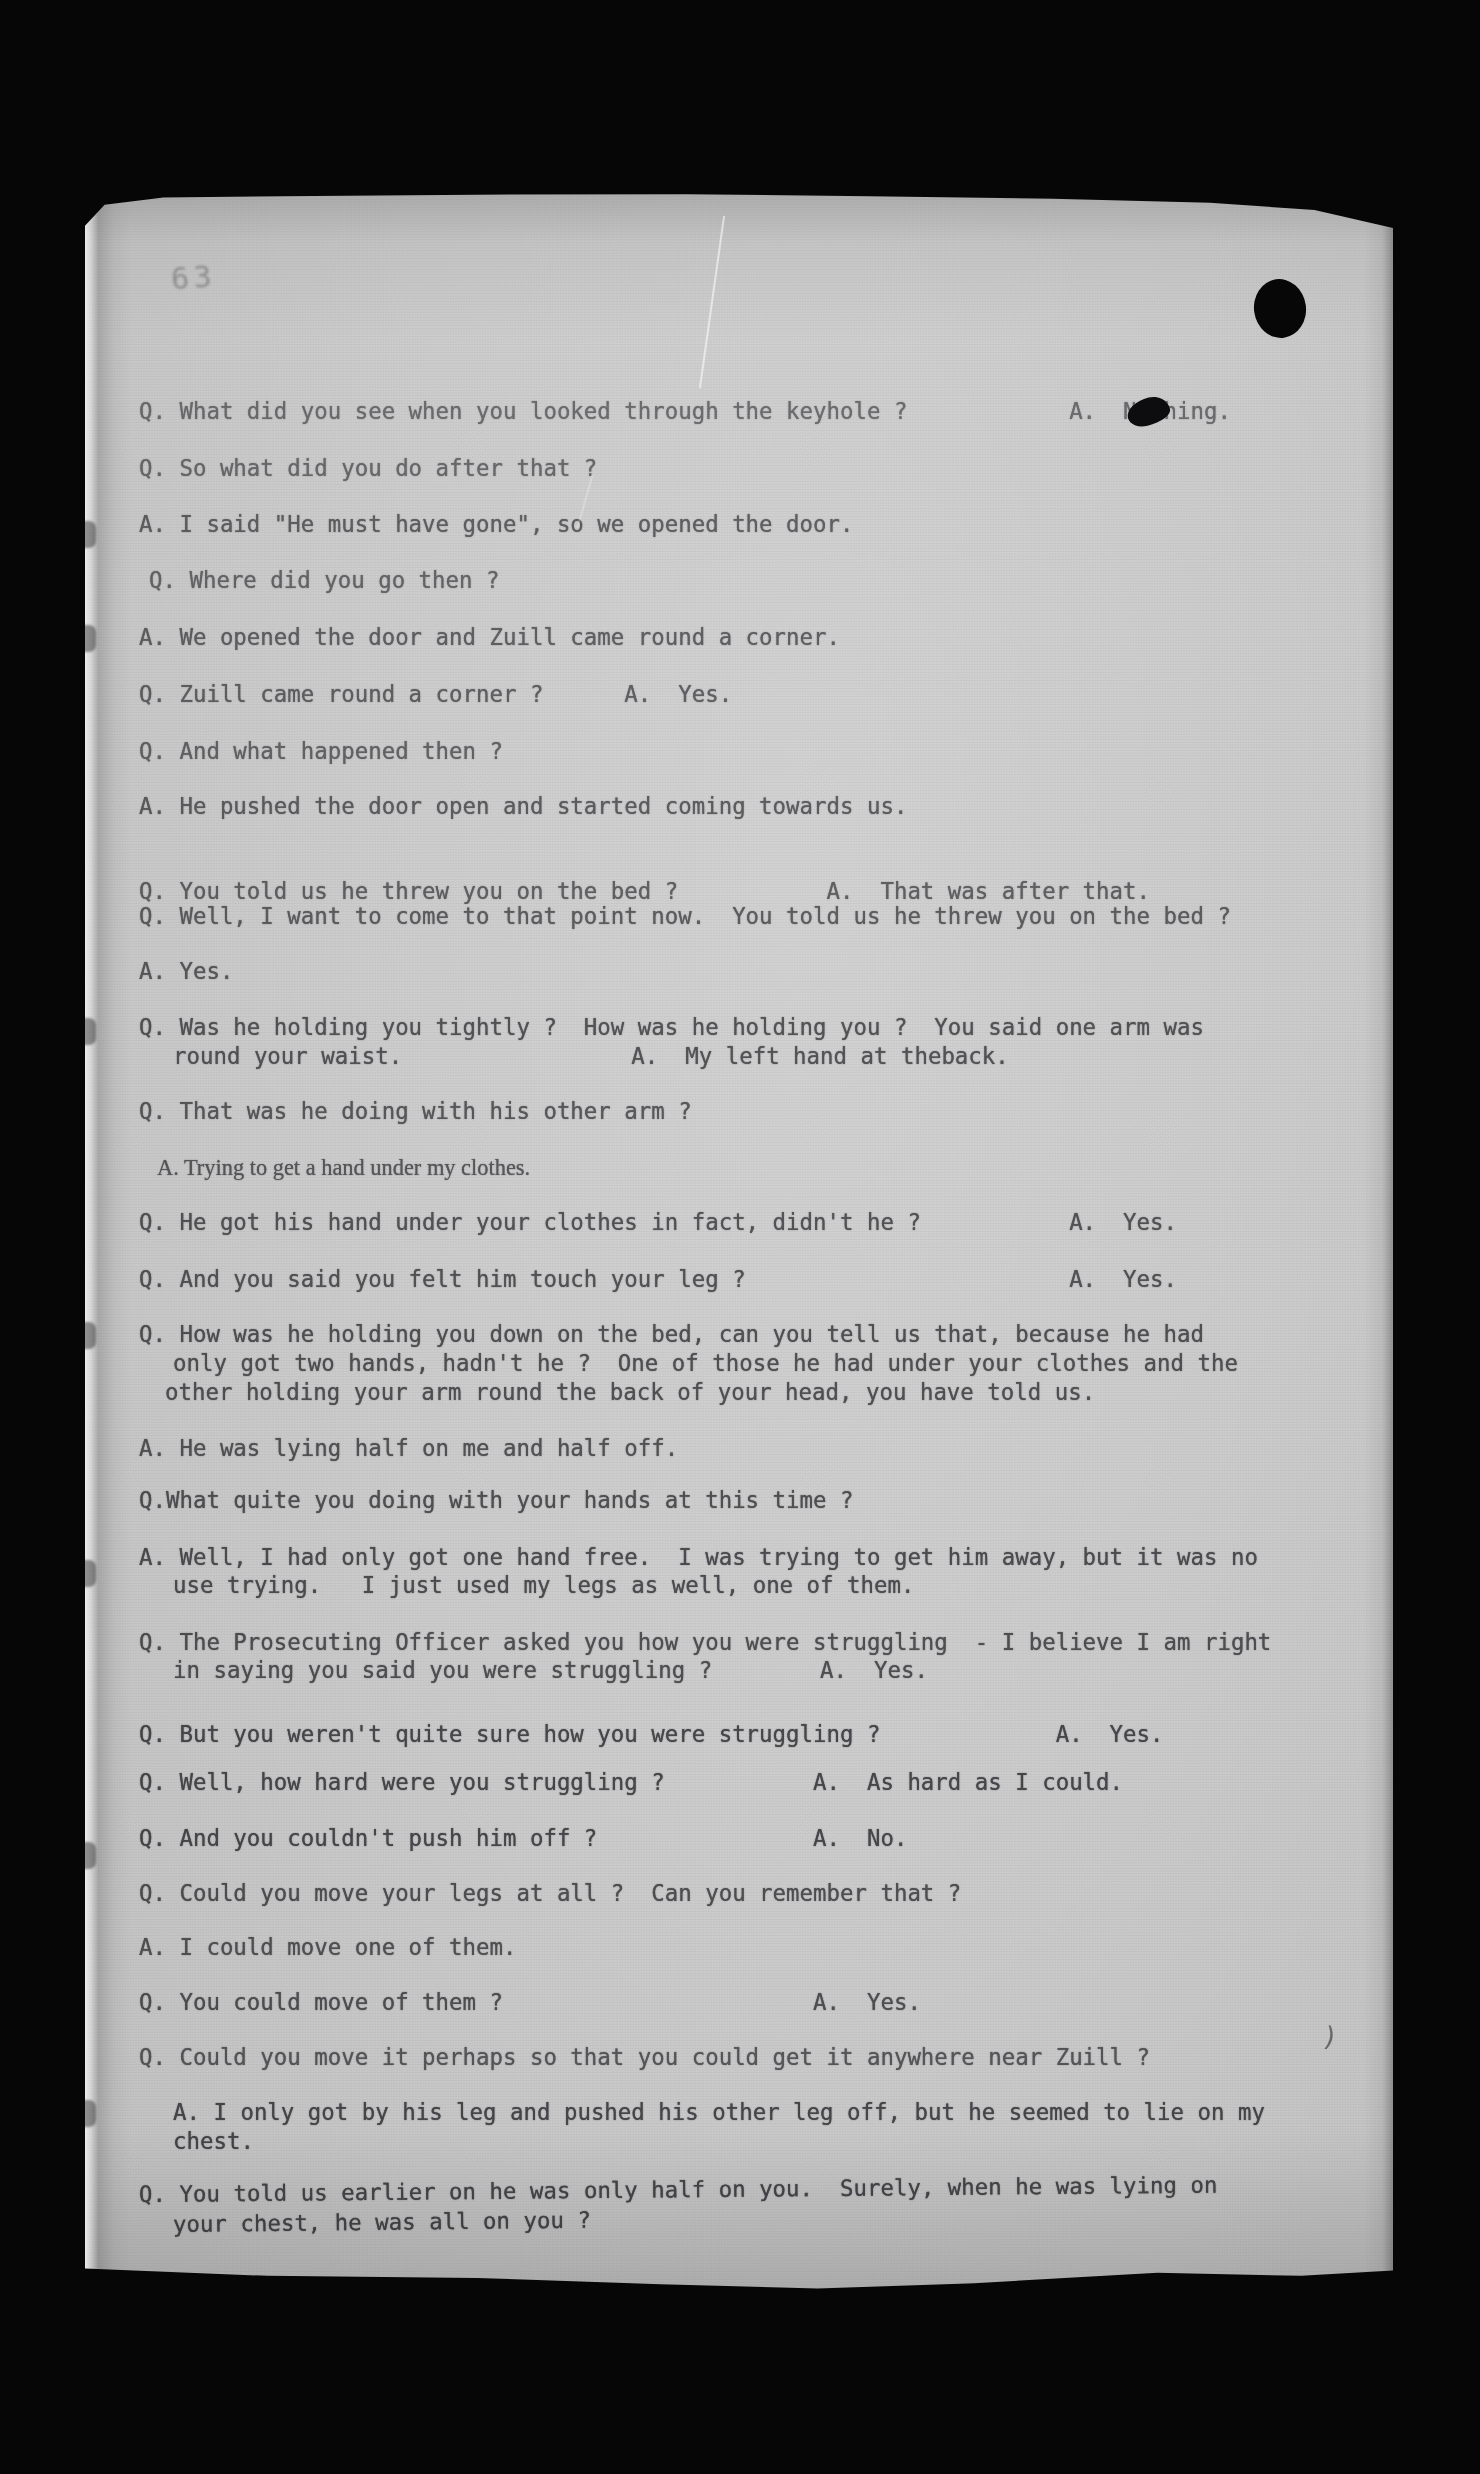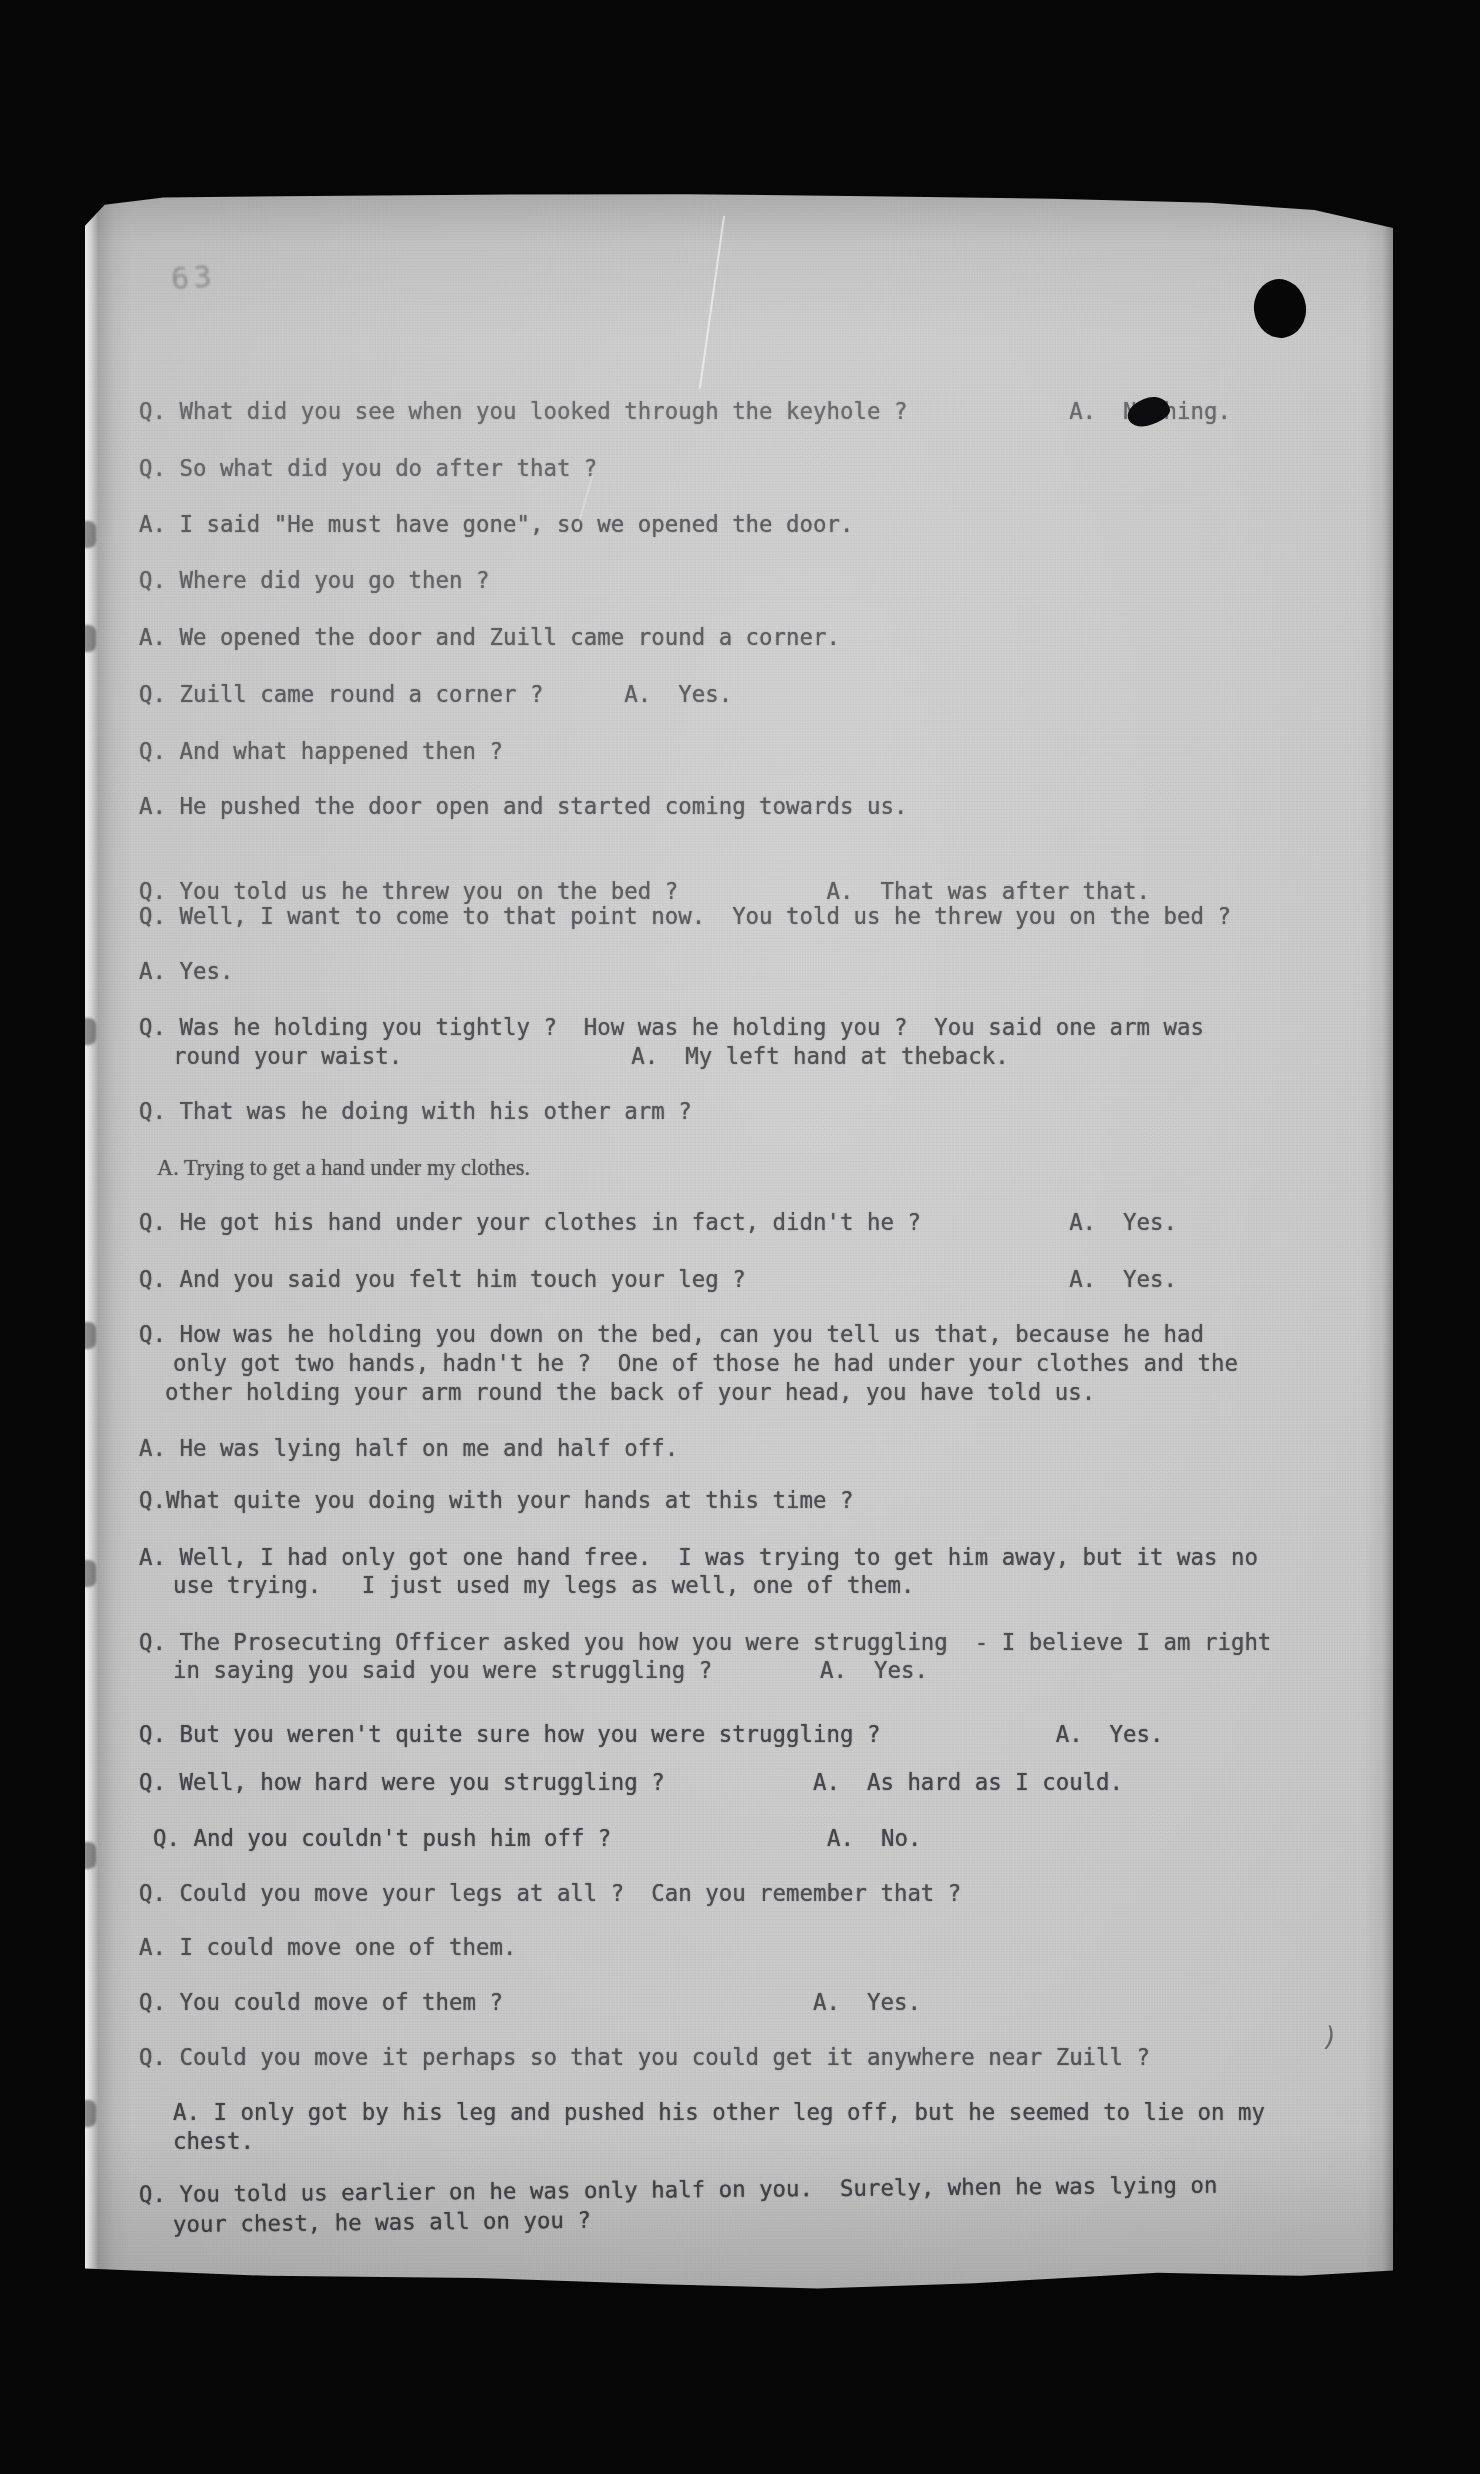--- a/index.html
+++ b/index.html
@@ -38,21 +38,21 @@
 </head>
 <body>
 
 <div class="stage">
   <div class="paper">
     <div class="page-mark">63</div>
     <div id="lines">
         <div class="tline" style="left: 54px; top: 208px; opacity: 0.62;">Q. What did you see when you looked through the keyhole ?            A.  Nothing.</div>
         <div class="tline" style="left: 54px; top: 265px; opacity: 0.64;">Q. So what did you do after that ?</div>
         <div class="tline" style="left: 54px; top: 321px; opacity: 0.7;">A. I said "He must have gone", so we opened the door.</div>
-        <div class="tline" style="left: 54px; top: 377px; opacity: 0.66;">Q. Where did you go then ?</div>
+        <div class="tline" style="left: 64px; top: 377px; opacity: 0.66;">Q. Where did you go then ?</div>
         <div class="tline" style="left: 54px; top: 434px; opacity: 0.7;">A. We opened the door and Zuill came round a corner.</div>
         <div class="tline" style="left: 54px; top: 491px; opacity: 0.7;">Q. Zuill came round a corner ?      A.  Yes.</div>
         <div class="tline" style="left: 54px; top: 548px; opacity: 0.68;">Q. And what happened then ?</div>
         <div class="tline" style="left: 54px; top: 603px; opacity: 0.72;">A. He pushed the door open and started coming towards us.</div>
         <div class="tline" style="left: 54px; top: 656px; opacity: 0.7; margin-top: 32px;">Q. You told us he threw you on the bed ?           A.  That was after that.</div>
         <div class="tline" style="left: 54px; top: 713px; opacity: 0.72;">Q. Well, I want to come to that point now.  You told us he threw you on the bed ?</div>
         <div class="tline" style="left: 54px; top: 768px; opacity: 0.75;">A. Yes.</div>
         <div class="tline" style="left: 54px; top: 824px; opacity: 0.78;">Q. Was he holding you tightly ?  How was he holding you ?  You said one arm was</div>
         <div class="tline" style="left: 88px; top: 853px; opacity: 0.78;">round your waist.                 A.  My left hand at theback.</div>
         <div class="tline" style="left: 54px; top: 908px; opacity: 0.75;">Q. That was he doing with his other arm ?</div>
@@ -63,21 +63,21 @@
         <div class="tline" style="left: 88px; top: 1160px; opacity: 0.8;">only got two hands, hadn't he ?  One of those he had under your clothes and the</div>
         <div class="tline" style="left: 80px; top: 1189px; opacity: 0.8;">other holding your arm round the back of your head, you have told us.</div>
         <div class="tline" style="left: 54px; top: 1245px; opacity: 0.78;">A. He was lying half on me and half off.</div>
         <div class="tline" style="left: 54px; top: 1297px; opacity: 0.8;">Q.What quite you doing with your hands at this time ?</div>
         <div class="tline" style="left: 54px; top: 1354px; opacity: 0.82;">A. Well, I had only got one hand free.  I was trying to get him away, but it was no</div>
         <div class="tline" style="left: 88px; top: 1382px; opacity: 0.82;">use trying.   I just used my legs as well, one of them.</div>
         <div class="tline" style="left: 54px; top: 1439px; opacity: 0.8;">Q. The Prosecuting Officer asked you how you were struggling  - I believe I am right</div>
         <div class="tline" style="left: 88px; top: 1467px; opacity: 0.8;">in saying you said you were struggling ?        A.  Yes.</div>
         <div class="tline" style="left: 54px; top: 1491px; opacity: 0.85; margin-top: 40px;">Q. But you weren't quite sure how you were struggling ?             A.  Yes.</div>
         <div class="tline" style="left: 54px; top: 1579px; opacity: 0.85;">Q. Well, how hard were you struggling ?           A.  As hard as I could.</div>
-        <div class="tline" style="left: 54px; top: 1635px; opacity: 0.85; margin-left: 14px;">Q. And you couldn't push him off ?                A.  No.</div>
+        <div class="tline" style="left: 54px; top: 1635px; opacity: 0.85;">Q. And you couldn't push him off ?                A.  No.</div>
         <div class="tline" style="left: 54px; top: 1690px; opacity: 0.8;">Q. Could you move your legs at all ?  Can you remember that ?</div>
         <div class="tline" style="left: 54px; top: 1744px; opacity: 0.78;">A. I could move one of them.</div>
         <div class="tline" style="left: 54px; top: 1799px; opacity: 0.8;">Q. You could move of them ?                       A.  Yes.</div>
         <div class="tline" style="left: 54px; top: 1854px; opacity: 0.75;">Q. Could you move it perhaps so that you could get it anywhere near Zuill ?</div>
         <div class="tline" style="left: 54px; top: 1909px; opacity: 0.85; margin-left: 34px;">A. I only got by his leg and pushed his other leg off, but he seemed to lie on my</div>
         <div class="tline" style="left: 88px; top: 1938px; opacity: 0.85;">chest.</div>
         <div class="tline" style="left: 54px; top: 1991px; opacity: 0.85; transform: rotate(-0.5deg); transform-origin: left center;">Q. You told us earlier on he was only half on you.  Surely, when he was lying on</div>
         <div class="tline" style="left: 88px; top: 2021px; opacity: 0.85; transform: rotate(-0.6deg); transform-origin: left center;">your chest, he was all on you ?</div>
       </div>
     <div class="hole-punch"></div>

